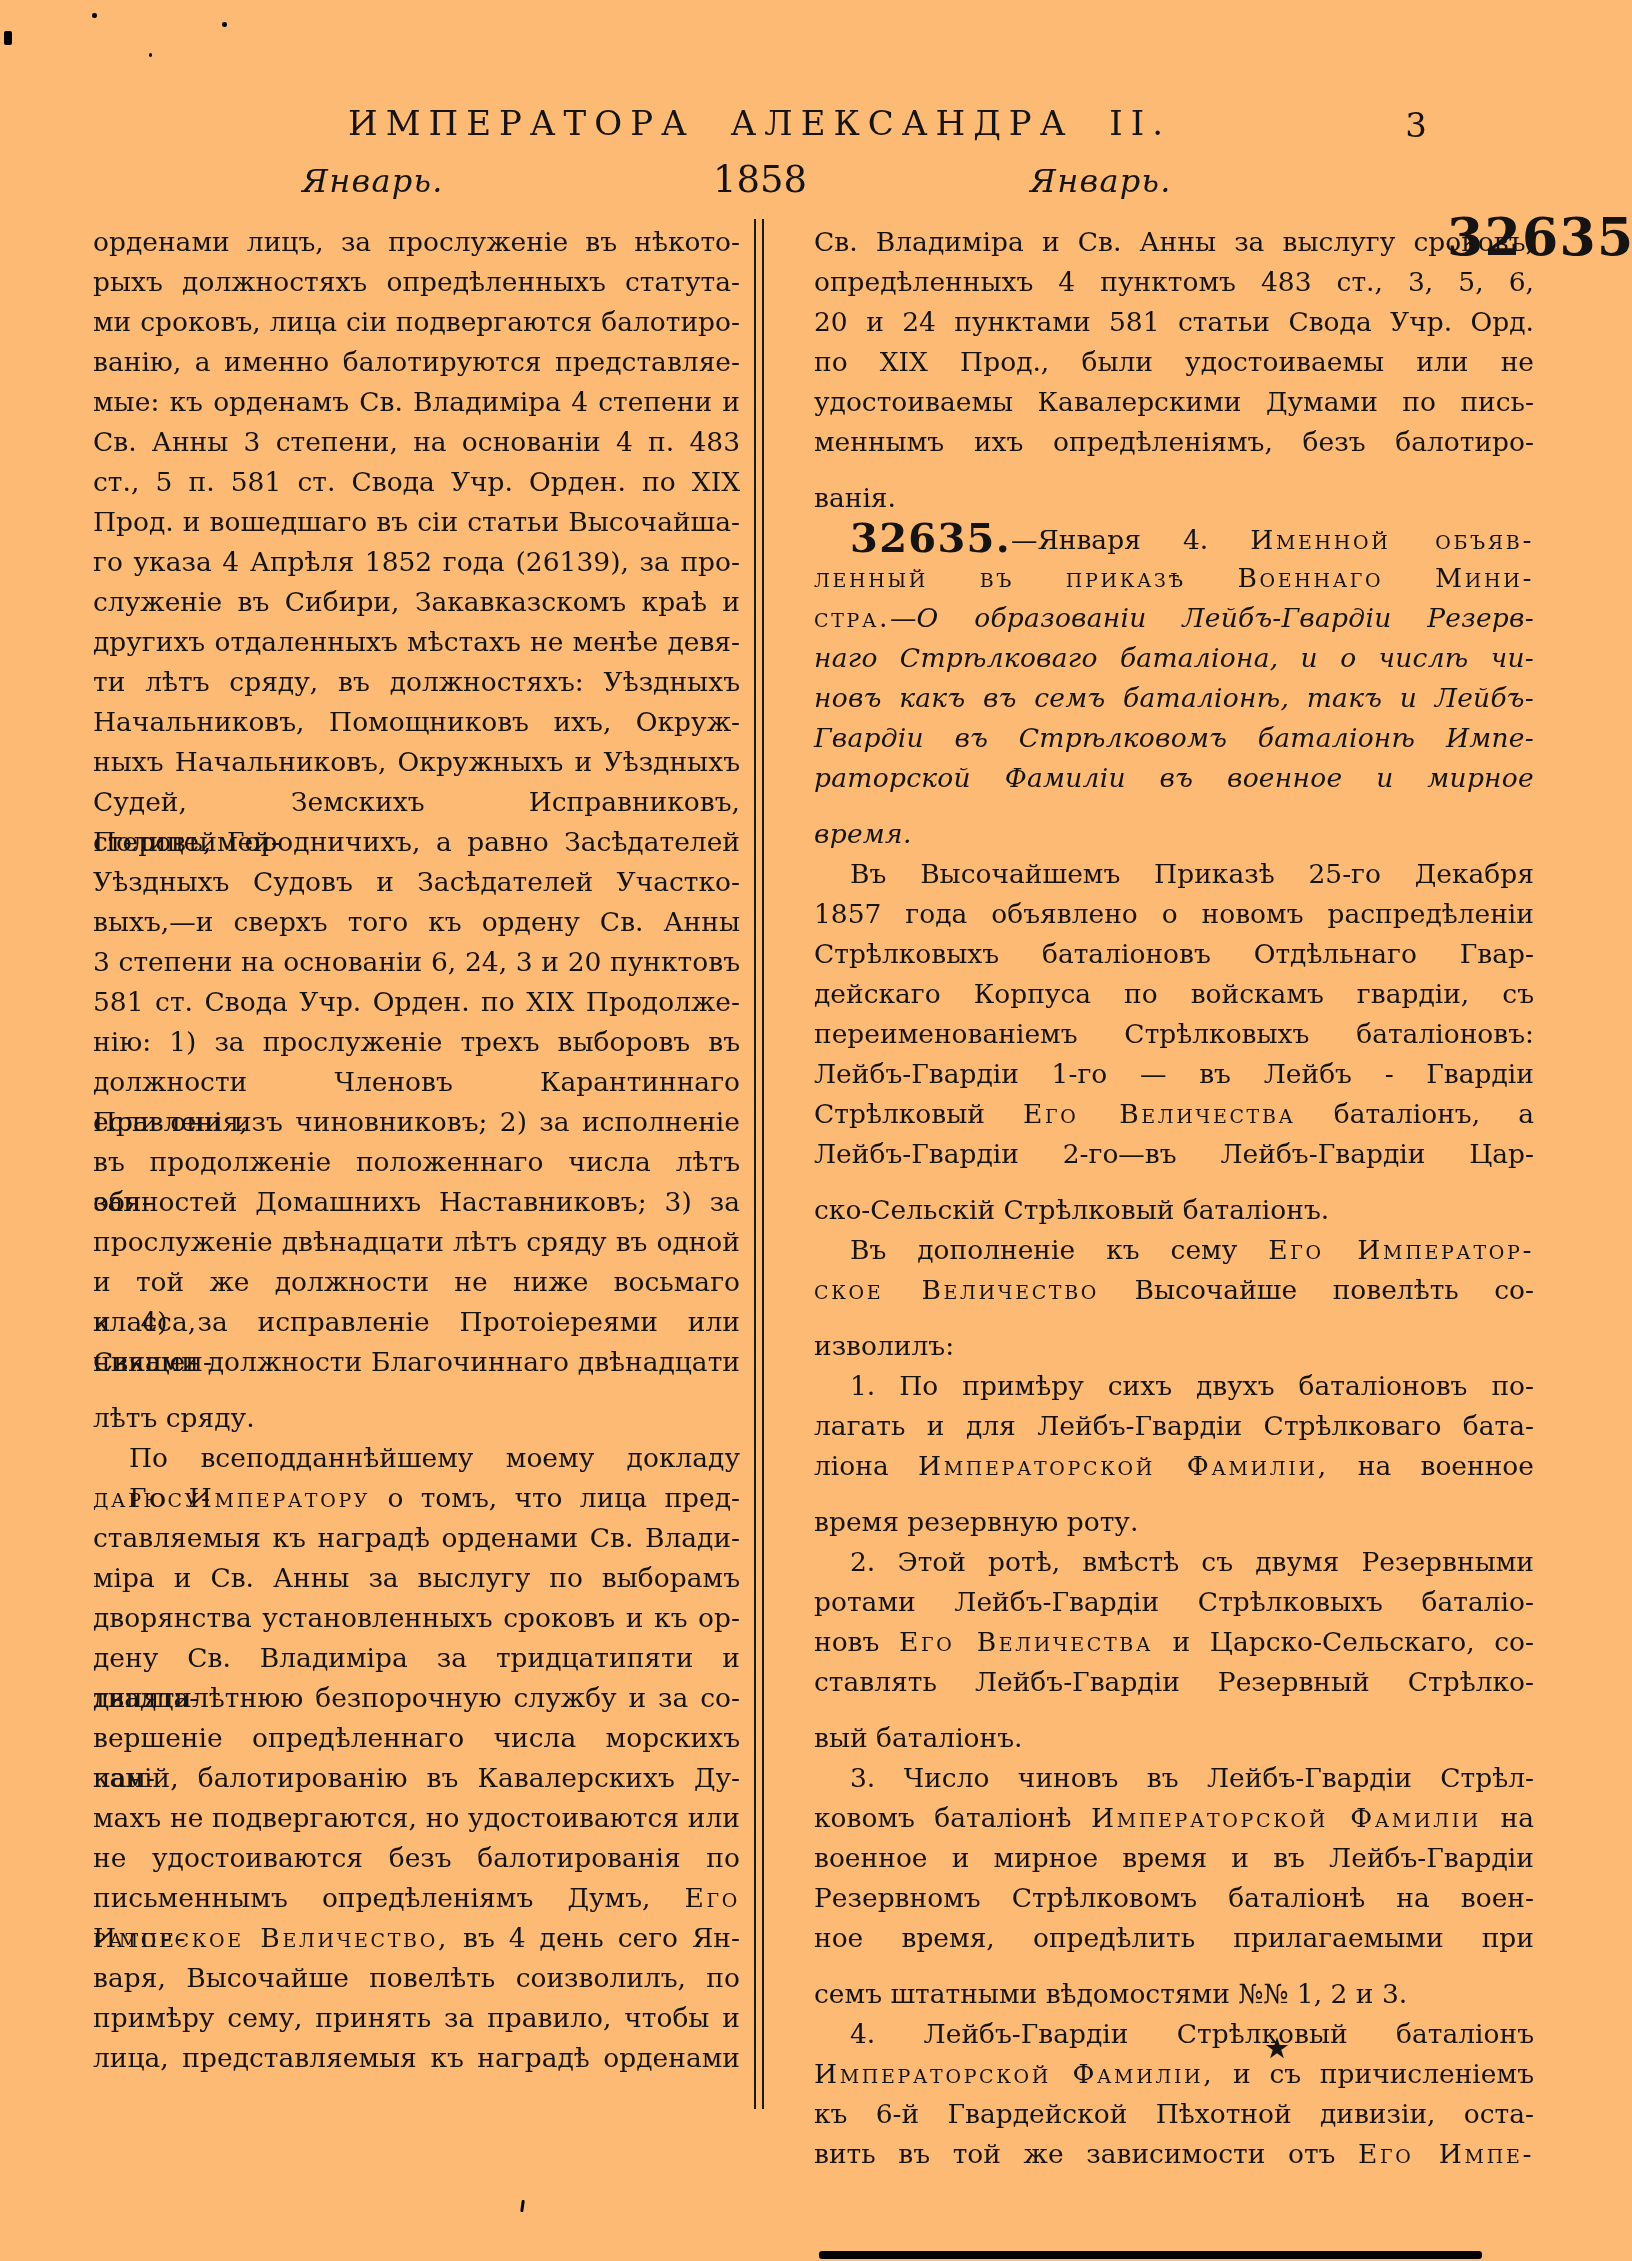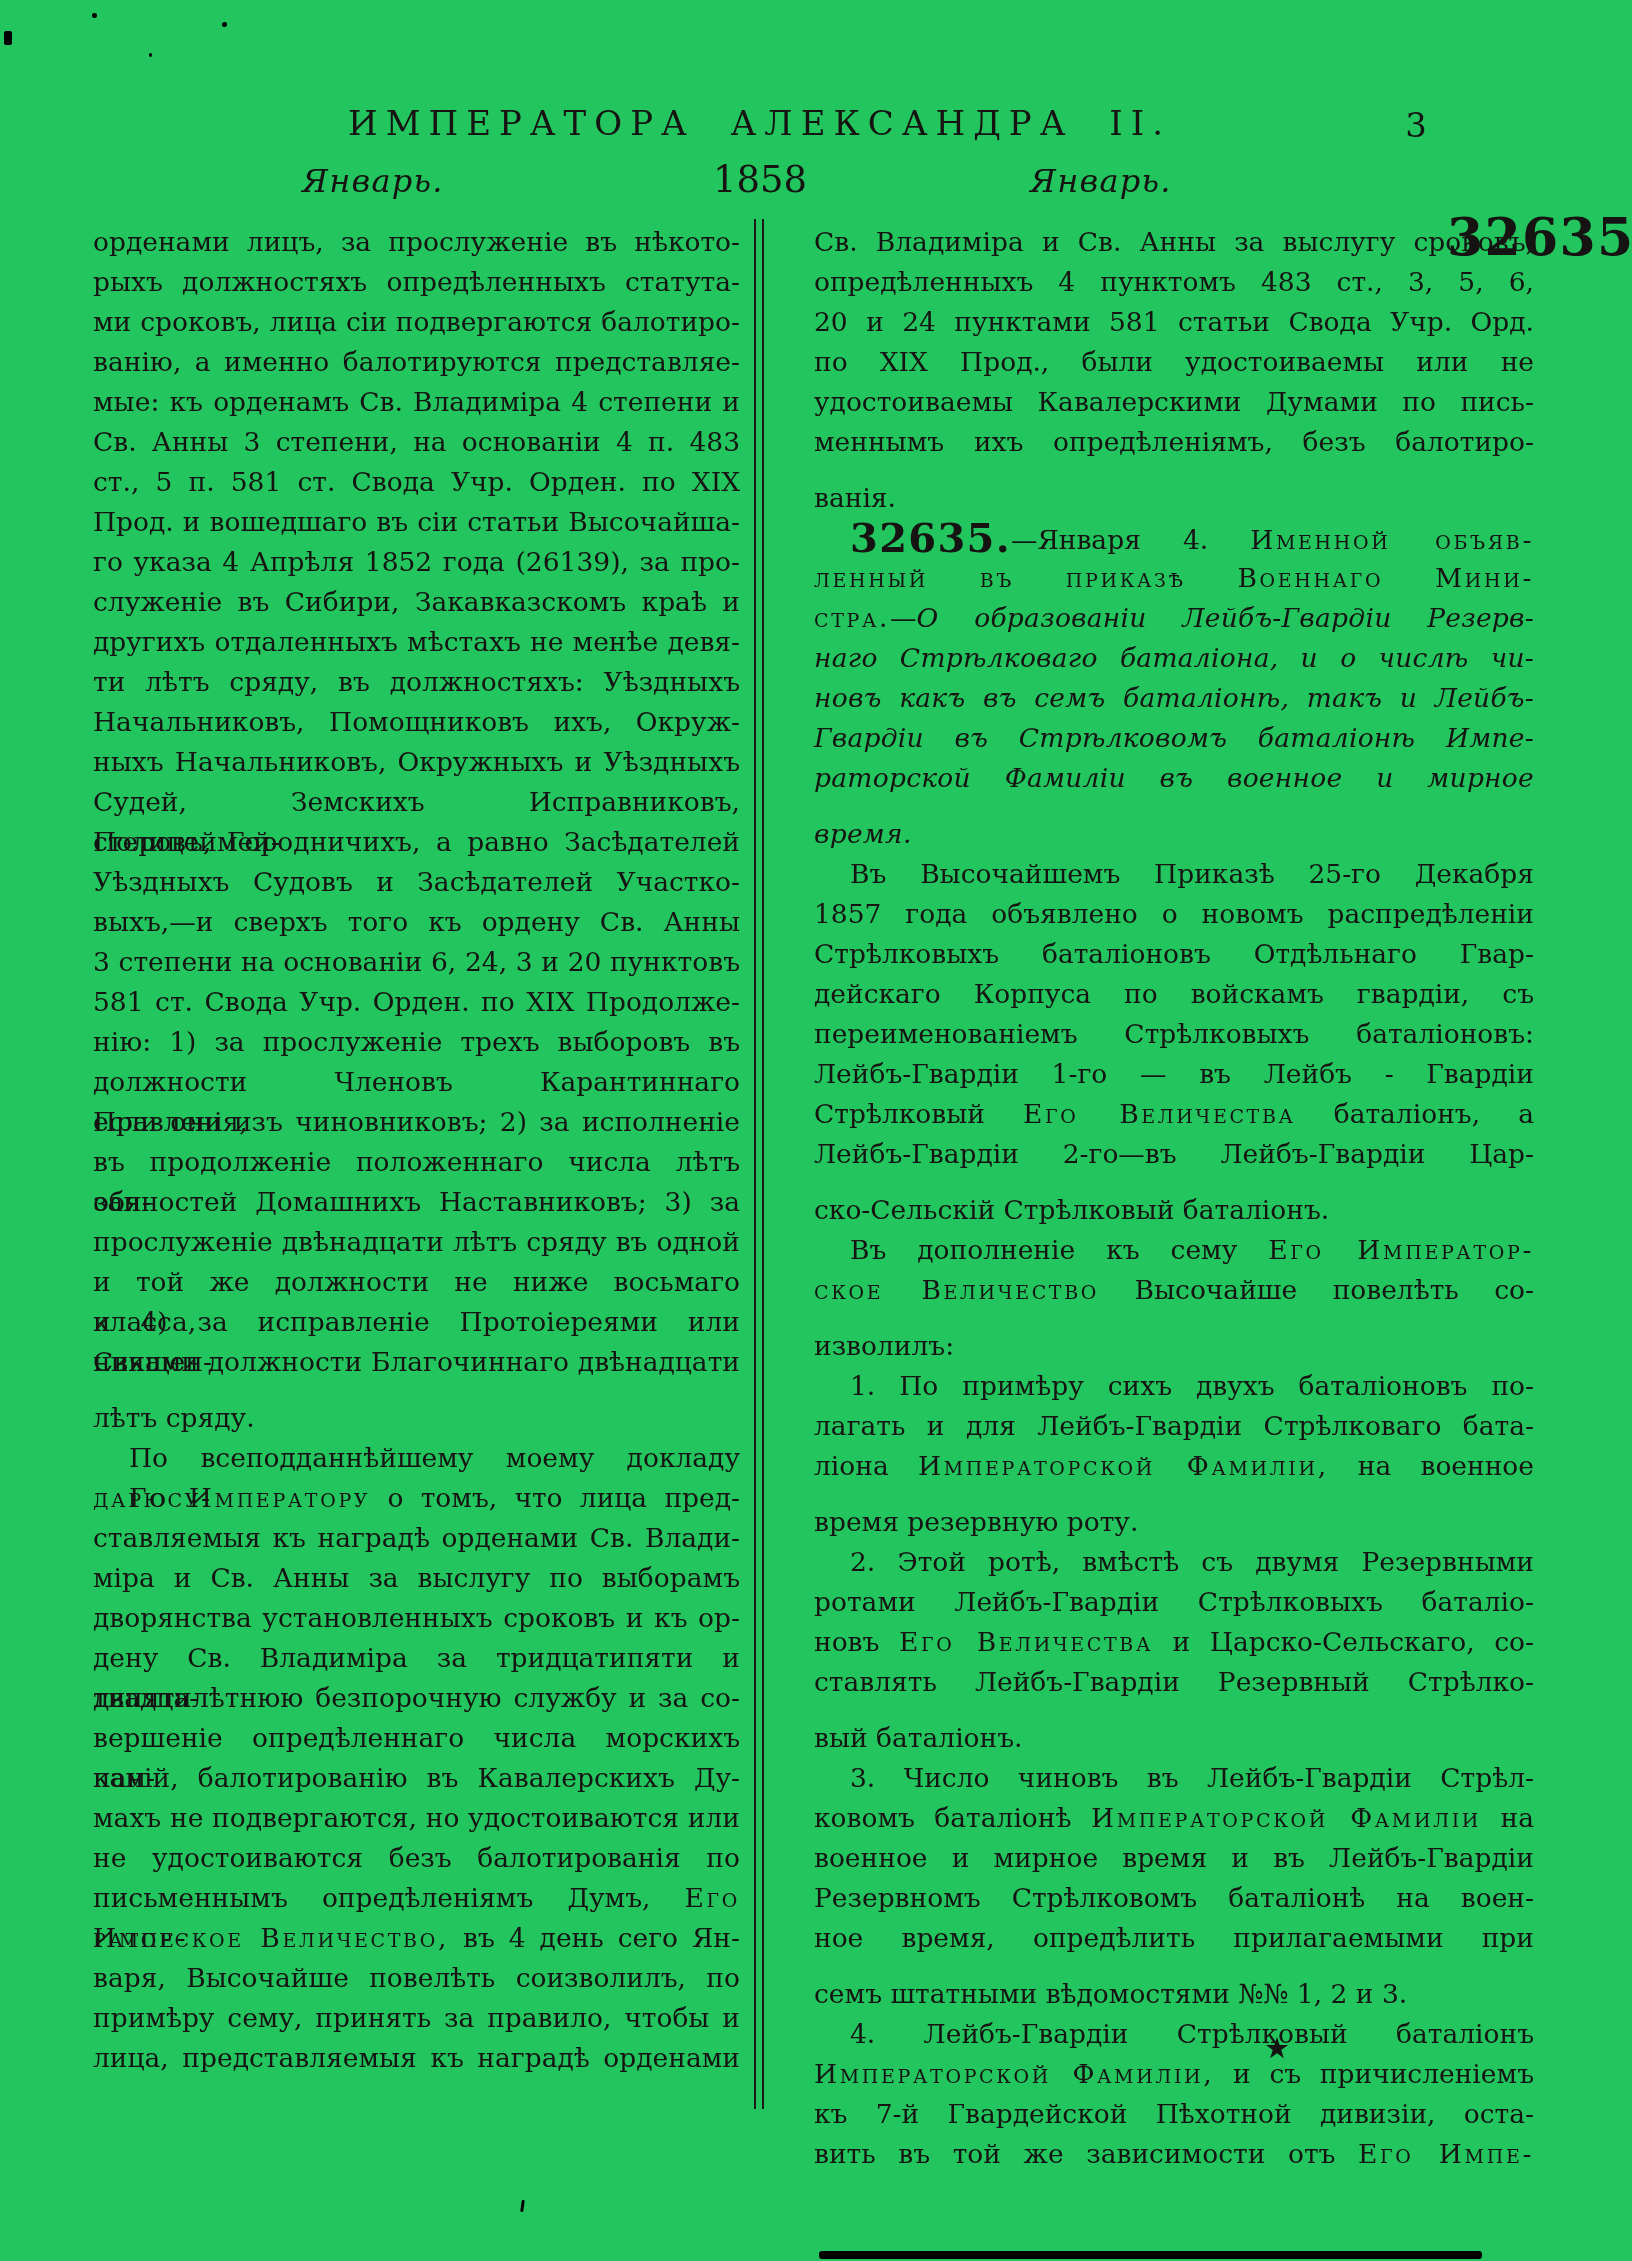--- a/index.html
+++ b/index.html
@@ -1,18 +1,18 @@
 <!DOCTYPE html>
 <html style="font-size:10.6px"><head>
 <meta charset="utf-8">
 <style>
   html,body { margin:0; padding:0; background:#e8e8e4; }
   .page {
     position:relative; width:1632px; height:2261px;
-    background:#22c55e; color:#161412; overflow:hidden;
+    background:#fdba74; color:#161412; overflow:hidden;
     font-family:"DejaVu Serif", serif;
   }
   
   .title {
     position:absolute; top:103px; left:0; width:1519px;
     text-align:center; font-size:34px; letter-spacing:8px; word-spacing:17px;
     white-space:nowrap;
   }
   .pagenum { position:absolute; top:105px; left:1396px; width:40px; font-size:34px; text-align:center; }
   .month { position:absolute; top:162px; font-size:32px; font-style:italic; letter-spacing:1.3px; }
@@ -156,21 +156,21 @@
       <div class="ln"><span>ставлять Лейбъ-Гвардіи Резервный Стрѣлко-</span></div>
       <div class="ln end"><span>вый баталіонъ.</span></div>
       <div class="ln ind"><span>3. Число чиновъ въ Лейбъ-Гвардіи Стрѣл-</span></div>
       <div class="ln"><span>ковомъ баталіонѣ </span><span class="sc">Императорской Фамиліи</span><span> на</span></div>
       <div class="ln"><span>военное и мирное время и въ Лейбъ-Гвардіи</span></div>
       <div class="ln"><span>Резервномъ Стрѣлковомъ баталіонѣ на воен-</span></div>
       <div class="ln"><span>ное время, опредѣлить прилагаемыми при</span></div>
       <div class="ln end"><span>семъ штатными вѣдомостями №№ 1, 2 и 3.</span></div>
       <div class="ln ind"><span>4. Лейбъ-Гвардіи Стрѣлковый баталіонъ</span></div>
       <div class="ln"><span class="sc">Императорской Фамиліи,</span><span> и съ причисленіемъ</span></div>
-      <div class="ln"><span>къ 7-й Гвардейской Пѣхотной дивизіи, оста-</span></div>
+      <div class="ln"><span>къ 6-й Гвардейской Пѣхотной дивизіи, оста-</span></div>
       <div class="ln"><span>вить въ той же зависимости отъ </span><span class="sc">Его Импе-</span></div>
     </div>
 
   <div class="star">★</div>
 
   <div class="artifact a1"></div>
   <div class="artifact a2"></div>
   <div class="artifact a3"></div>
   <div class="artifact a4"></div>
   <div class="artifact a5"></div>

